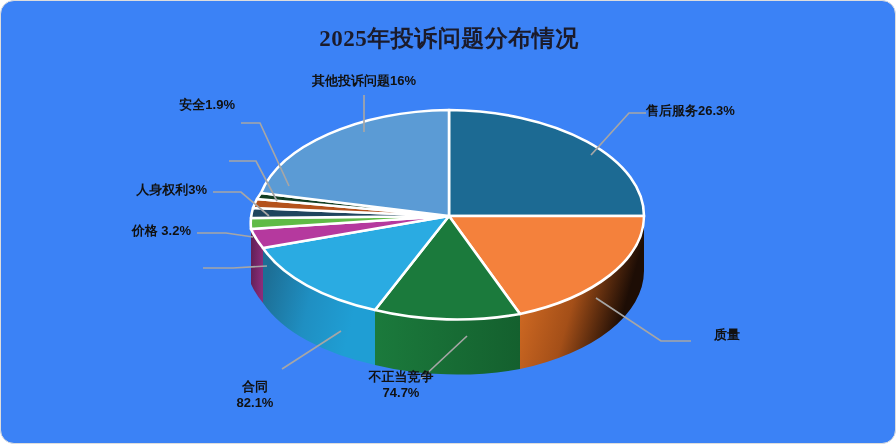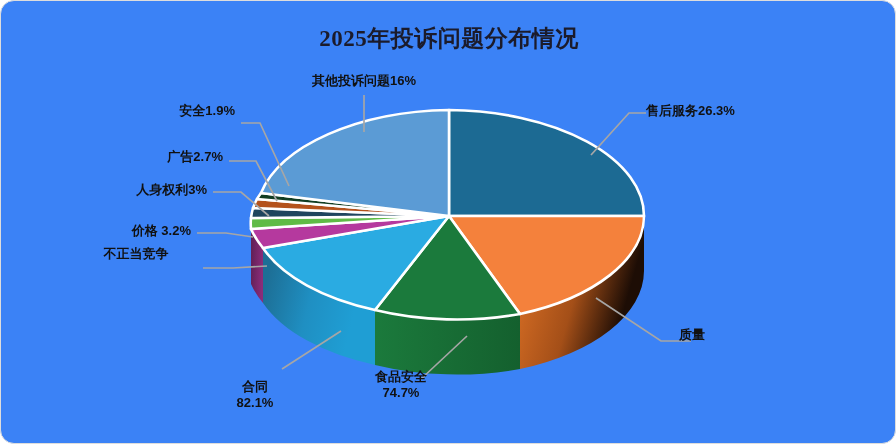--- a/index.html
+++ b/index.html
@@ -145,51 +145,47 @@
       <path d="M 276 200 L 255 160 L 228 160"></path>
       <path d="M 288 185 L 259 122 L 240 122"></path>
       <path d="M 363 131 L 363 94"></path>
     </g>
   </svg>
 
   <div class="dlabel lft" style="left:645px; top:102px;">
     <span>售后服务26.3%</span>
   </div>
 
-  <div class="dlabel ctr" style="left:637px; top:326px; width:108px;">
+  <div class="dlabel ctr" style="left:672px; top:326px; width:108px;">
     <div>质量</div>
   </div>
 
   <div class="dlabel ctr" style="left:340px; top:368px; width:120px;">
-    <div>食品安全</div>
+    <div>不正当竞争</div>
     <div>74.7%</div>
   </div>
 
   <div class="dlabel ctr" style="left:196px; top:378px; width:116px;">
     <div>合同</div>
     <div>82.1%</div>
   </div>
 
   <div class="dlabel ctr" style="left:68px; top:245px; width:134px;">
-    <div>不正当竞争</div>
   </div>
 
   <div class="dlabel rgt" style="left:60px; top:222px; width:130px;">
     <span>价格 3.2%</span>
   </div>
 
   <div class="dlabel rgt" style="left:62px; top:181px; width:144px;">
     <span>人身权利3%</span>
   </div>
 
-  <div class="dlabel rgt" style="left:82px; top:148px; width:140px;">
-    <span>广告2.7%</span>
-  </div>
 
-  <div class="dlabel rgt" style="left:94px; top:102px; width:140px;">
+  <div class="dlabel rgt" style="left:94px; top:96px; width:140px;">
     <span>安全1.9%</span>
   </div>
 
   <div class="dlabel ctr" style="left:273px; top:72px; width:180px;">
     <span>其他投诉问题16%</span>
   </div>
 
 </div>
 
 </body></html>

